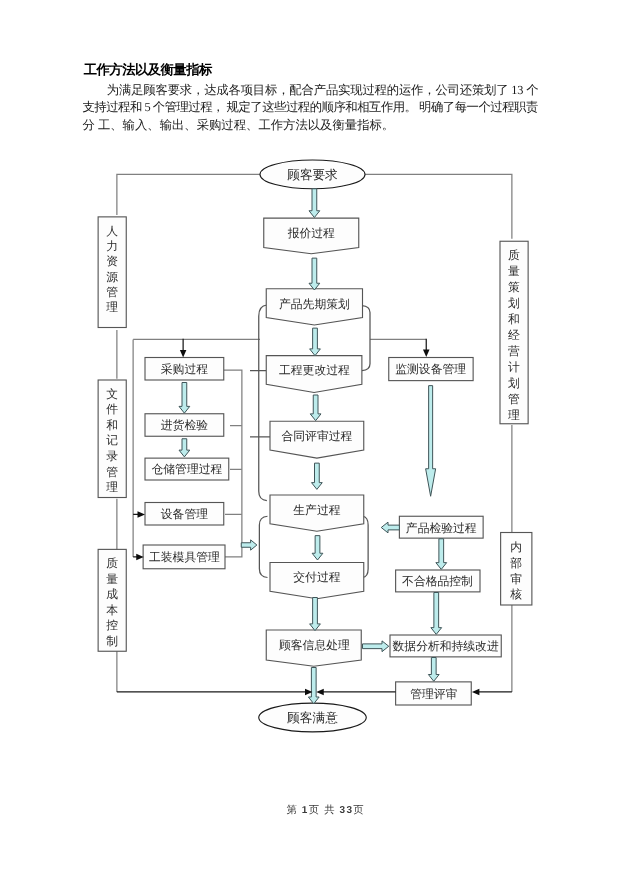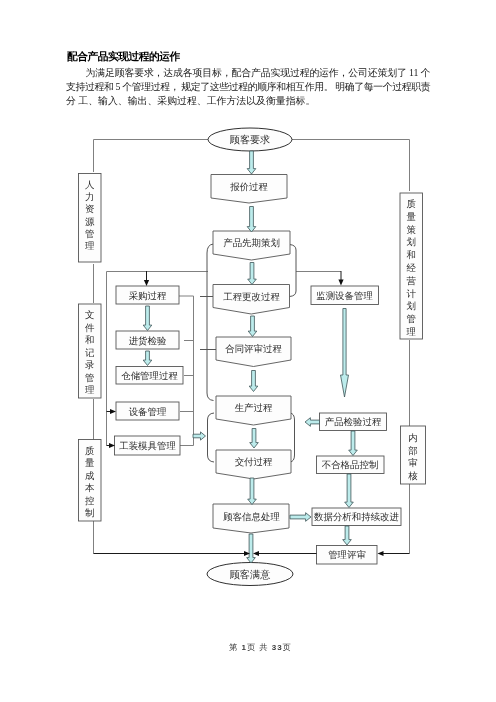--- a/index.html
+++ b/index.html
@@ -15,23 +15,23 @@
 #footer b{font-weight:bold;font-family:"Liberation Sans",sans-serif;font-size:8px;}
 #diagram{position:absolute;left:0;top:0;}
 #diagram text{font-family:"Liberation Serif",serif;fill:#2a2a2a;}
 .nt{font-size:9.45px;text-anchor:middle;}
 .vt{font-size:9.45px;text-anchor:middle;}
 </style>
 </head>
 <body>
 
 <div class="page">
-<div id="title">配合产品实现过程的运作</div>
+<div id="title">工作方法以及衡量指标</div>
 <div id="para">
-      <span class="ln l1">　　为满足顾客要求，达成各项目标，配合产品实现过程的运作，公司还策划了 11 个</span>
+      <span class="ln l1">　　为满足顾客要求，达成各项目标，配合产品实现过程的运作，公司还策划了 13 个</span>
       <span class="ln l2">支持过程和 5 个管理过程， 规定了这些过程的顺序和相互作用。 明确了每一个过程职责</span>
       <span class="ln">分 工、输入、输出、采购过程、工作方法以及衡量指标。</span>
     </div>
 <div id="footer"><span>第</span> <b>1</b><span>页</span>&nbsp;<span>共</span> <b>33</b><span>页</span></div>
 <svg id="diagram" width="496" height="702" viewBox="0 0 496 702">
 <defs>
 <marker id="ah" markerWidth="7" markerHeight="6" refX="6" refY="2.7" orient="auto" markerUnits="userSpaceOnUse">
           <path d="M0,0 L6,2.7 L0,5.4 z" fill="#0d0d0d"></path>
         </marker>
 </defs>

